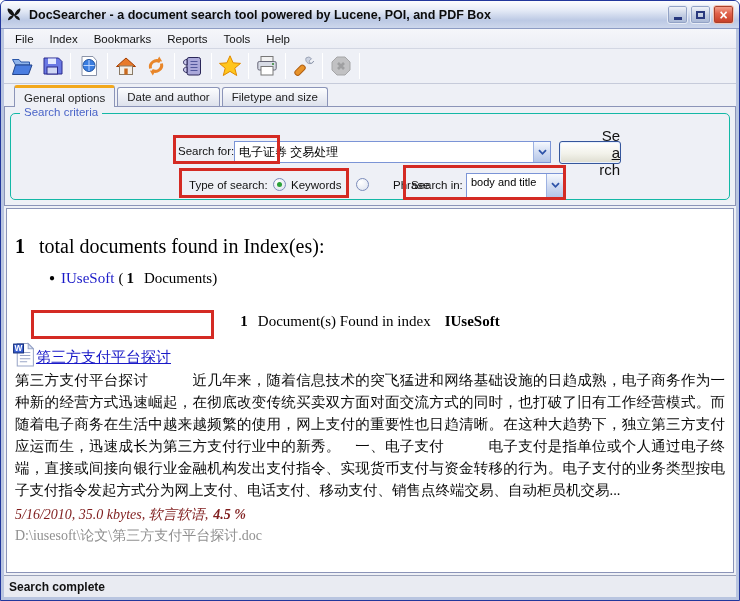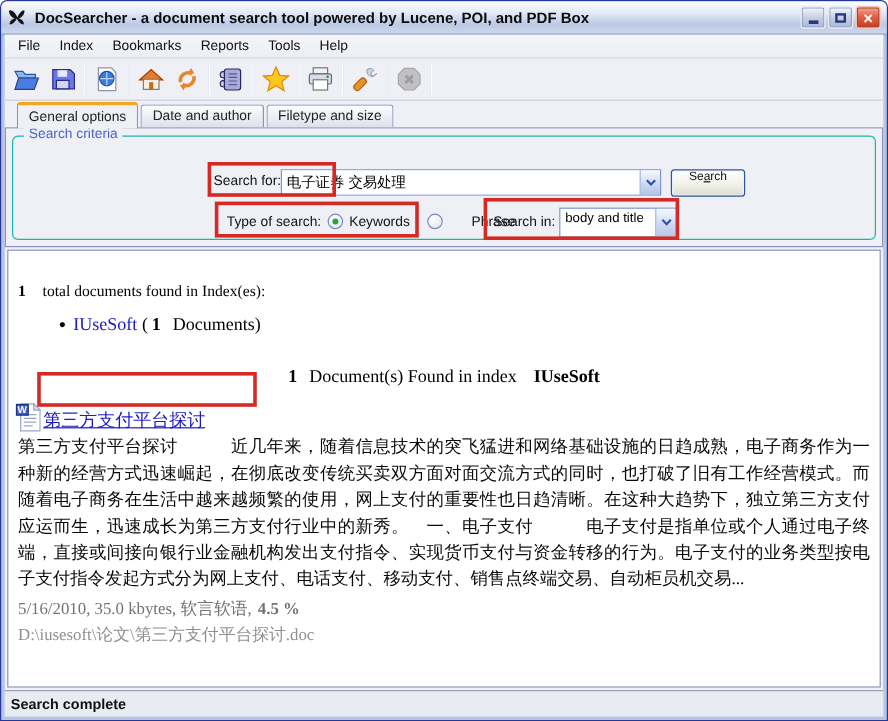--- a/index.html
+++ b/index.html
@@ -51,46 +51,46 @@
   .panel{height:100px;position:relative;background:#eef0f6;border:1px solid #8b94b8;}
   .groupbox{position:absolute;left:5px;right:5px;top:6px;bottom:5px;border:1px solid #14b8a6;border-radius:5px;}
   .legend{position:absolute;top:-8px;left:9px;background:#eef0f6;padding:0 4px;font-size:11.5px;color:#4a64c8;}
   .abs{position:absolute;}
   .flabel{font-size:11.5px;color:#111;white-space:nowrap;}
   .combo{display:flex;background:#fff;border:1px solid #7b94d6;}
   .combo-input{flex:1;border:none;outline:none;font-size:12px;padding:0 4px;font-family:"Liberation Sans",sans-serif;color:#000;background:#fff;min-width:0;}
   .combo-text{flex:1;font-size:11px;padding:2px 4px;white-space:nowrap;}
   .combo-arrow{width:17px;display:flex;align-items:center;justify-content:center;
     background:linear-gradient(#f6f9fe,#cfdaf1 55%,#b4c6e8);border-left:1px solid #9db2e2;}
-  .btn{display:inline-flex;align-items:flex-start;justify-content:center;font-size:10px;color:#111;
+  .btn{display:inline-flex;align-items:flex-end;justify-content:center;font-size:15px;color:#111;
     border:1px solid #35569c;border-radius:3px;background:linear-gradient(#ffffff,#f2f2ea 55%,#dddccf);
-    box-shadow:inset 0 0 0 1px #e8f0fc;}
+    box-shadow:inset 0 0 0 1px #e8f0fc;flex-direction:column;}
   .radio{width:13px;height:13px;border-radius:50%;border:1px solid #7c8cba;background:radial-gradient(circle at 35% 30%,#ffffff,#dbe1ee);display:inline-flex;align-items:center;justify-content:center;}
   .radio .dot{width:5px;height:5px;border-radius:50%;background:#2ca23a;display:none;}
   .radio.checked .dot{display:block;}
 
   
   .results{flex:1;margin:2px 2px;background:#fff;border:1px solid #8b94b8;box-shadow:inset 1px 1px 0 #fff;overflow:hidden;
     font-family:"Liberation Serif","DejaVu Serif",serif;color:#000;}
   .r-head{text-align:center;margin-top:16px;font-size:22px;font-weight:bold;}
   .r-head .q{color:#0000cc;margin-left:8px;}
-  .r-total{margin:26px 0 0 8px;font-size:13px;}
+  .r-total{margin:26px 0 0 8px;font-size:20px;}
   .r-total b{margin-right:14px;}
   .r-bullet{margin:12px 0 0 42px;font-size:15px;white-space:nowrap;}
   .r-bullet .dot{font-size:10px;vertical-align:2px;}
   .r-bullet a{color:#1a1ac8;text-decoration:none;margin:0 4px 0 6px;}
   .r-bullet .pre{margin-right:3px;}
   .r-bullet b{margin-right:10px;}
   .r-found{margin-top:26px;text-align:center;font-size:15px;}
   .r-found b{margin:0 10px;}
   .r-found .idx{margin-left:14px;}
   .r-doclink{margin:12px 0 0 6px;display:flex;align-items:flex-end;}
   .r-doclink a{color:#1a1ac8;text-decoration:underline;font-size:15px;margin-left:2px;}
   .r-snippet{margin:2px 8px 0 8px;font-size:14.5px;line-height:22px;text-align:justify;color:#0a0a0a;}
-  .r-meta{margin:5px 0 0 8px;font-size:14px;color:#737373;}
+  .r-meta{margin:5px 0 0 8px;font-size:14px;font-style:italic;color:#7f1d1d;}
   .r-meta b{margin-left:5px;}
   .r-path{margin:3px 0 0 8px;font-size:14px;color:#909090;}
 
   
   .statusbar{height:22px;display:flex;align-items:center;background:#e9ebf2;border-top:1px solid #9aa2ba;padding-left:5px;}
   .status-text{font-size:12px;font-weight:bold;color:#111;}
 
   
   .annotations{position:absolute;inset:0;z-index:50;pointer-events:none;}
   .ann{position:absolute;border:3px solid #d42a23;}

